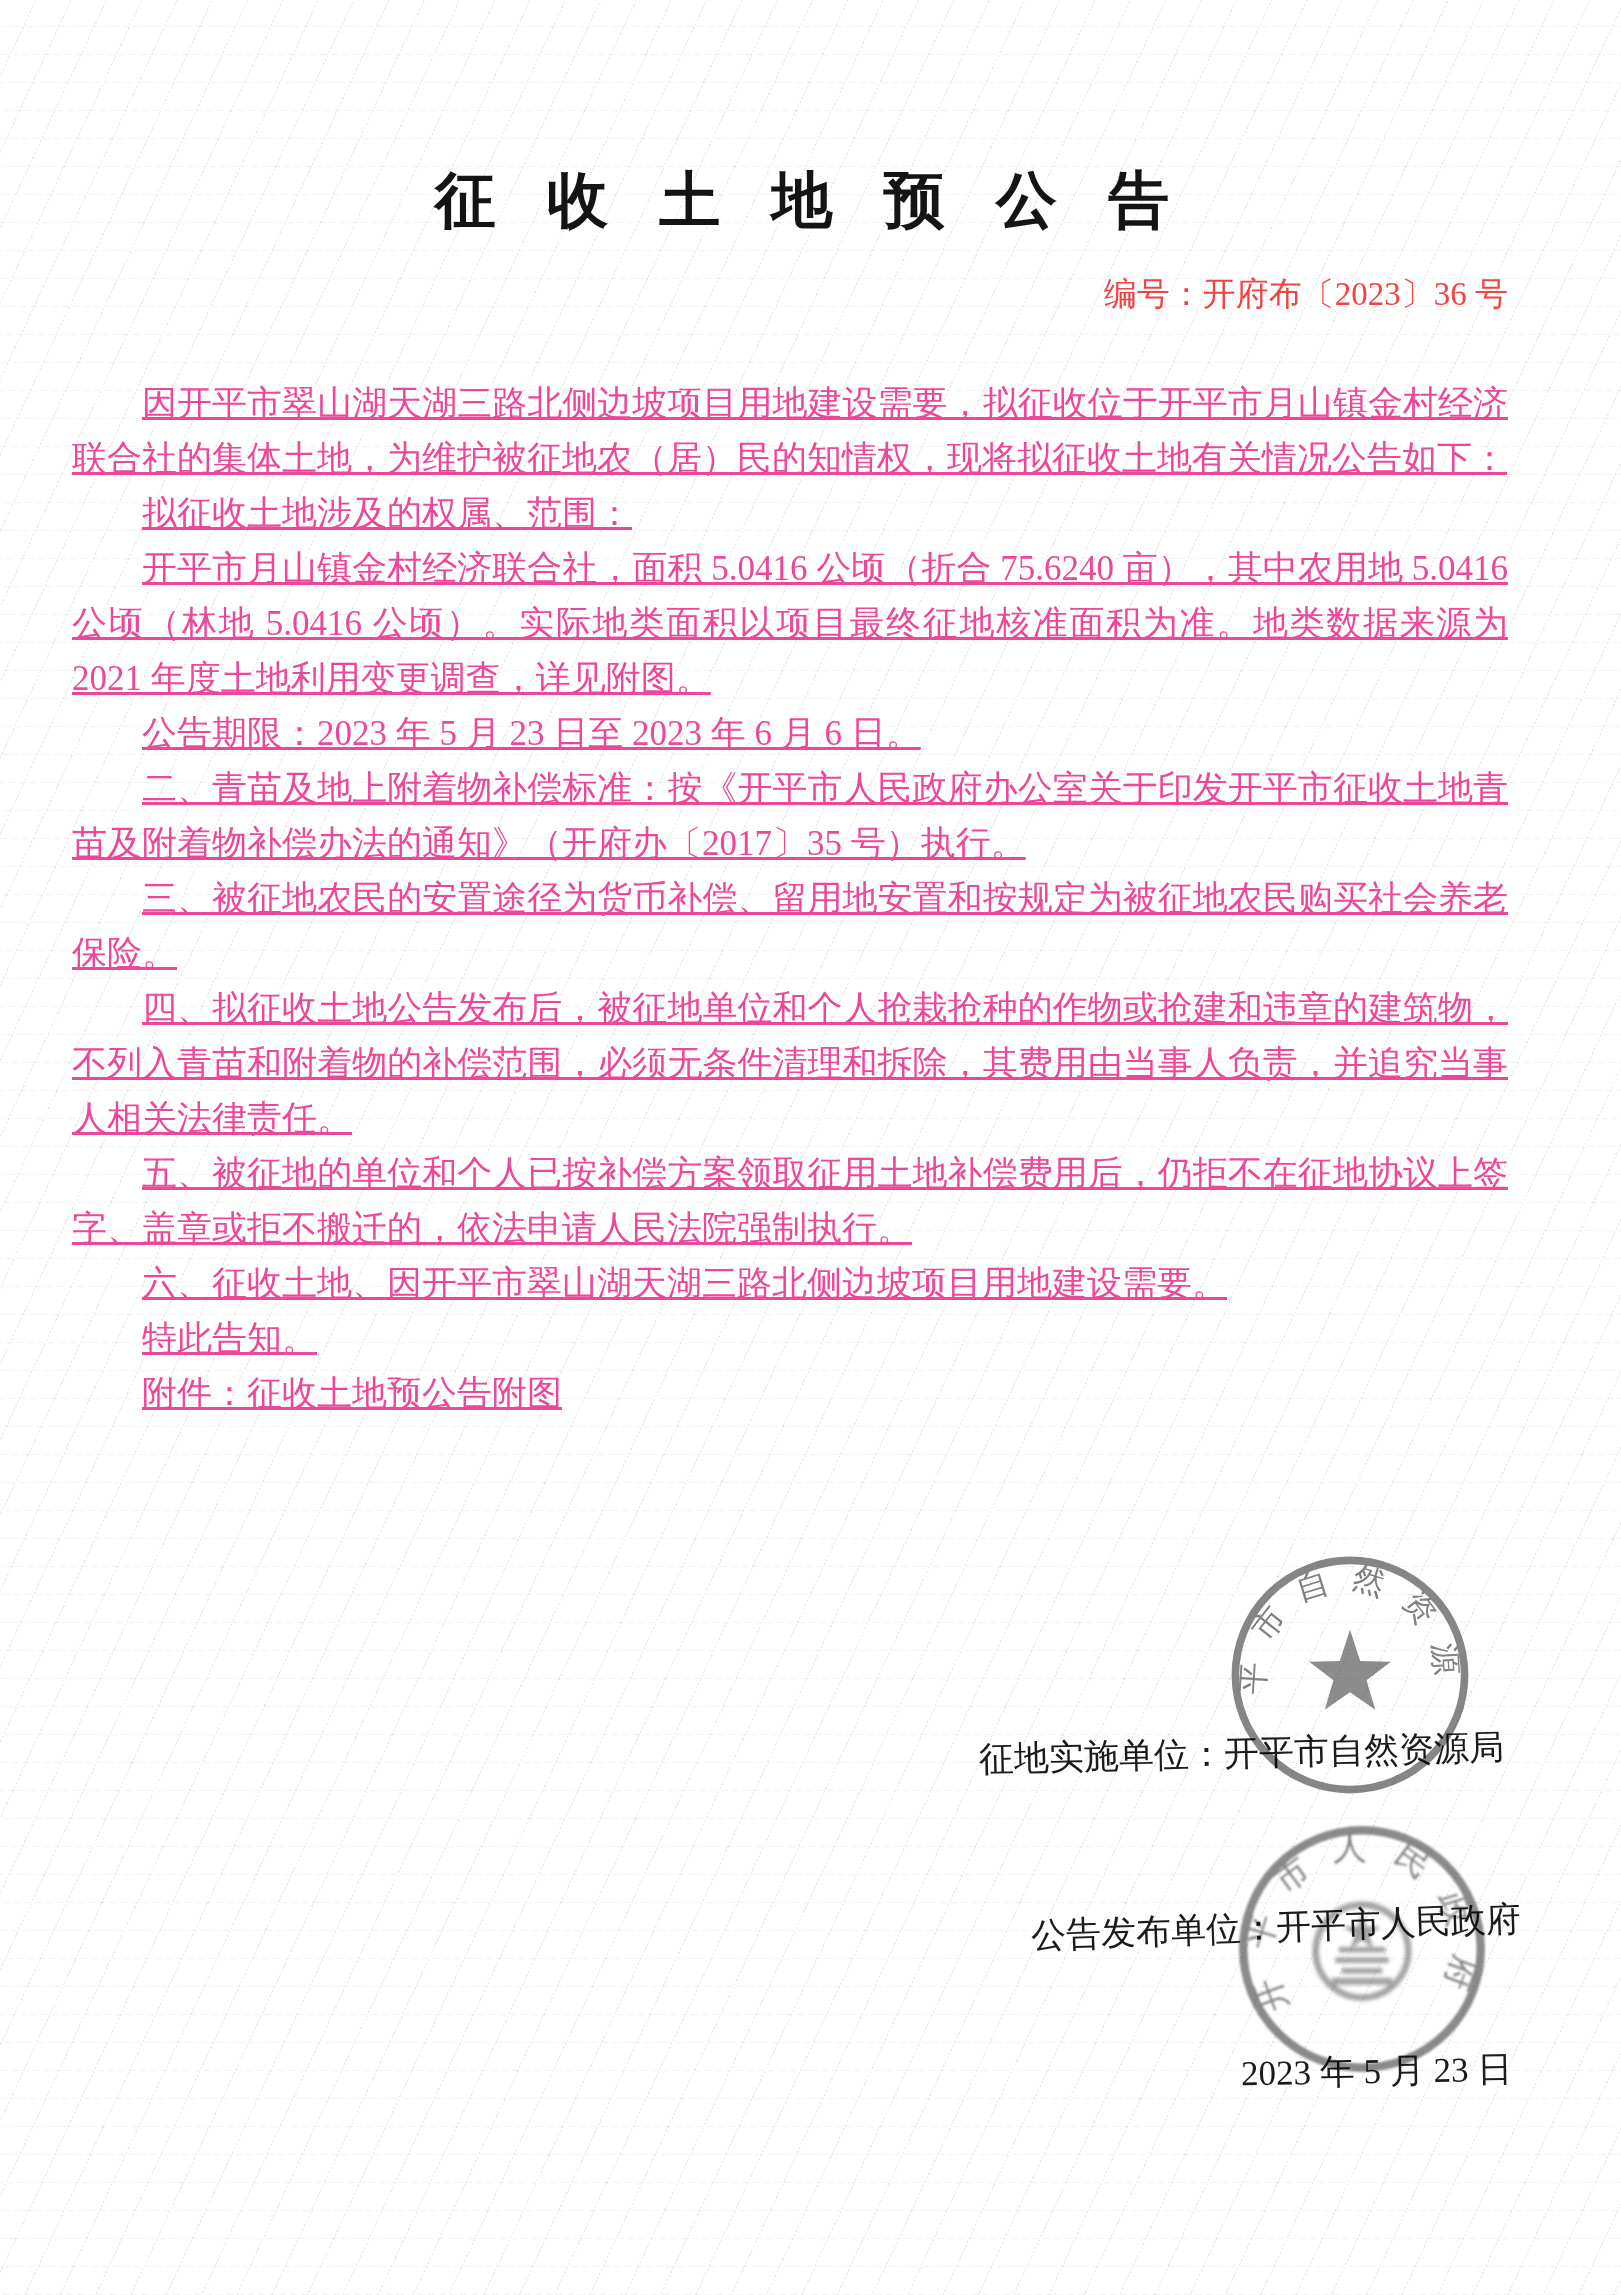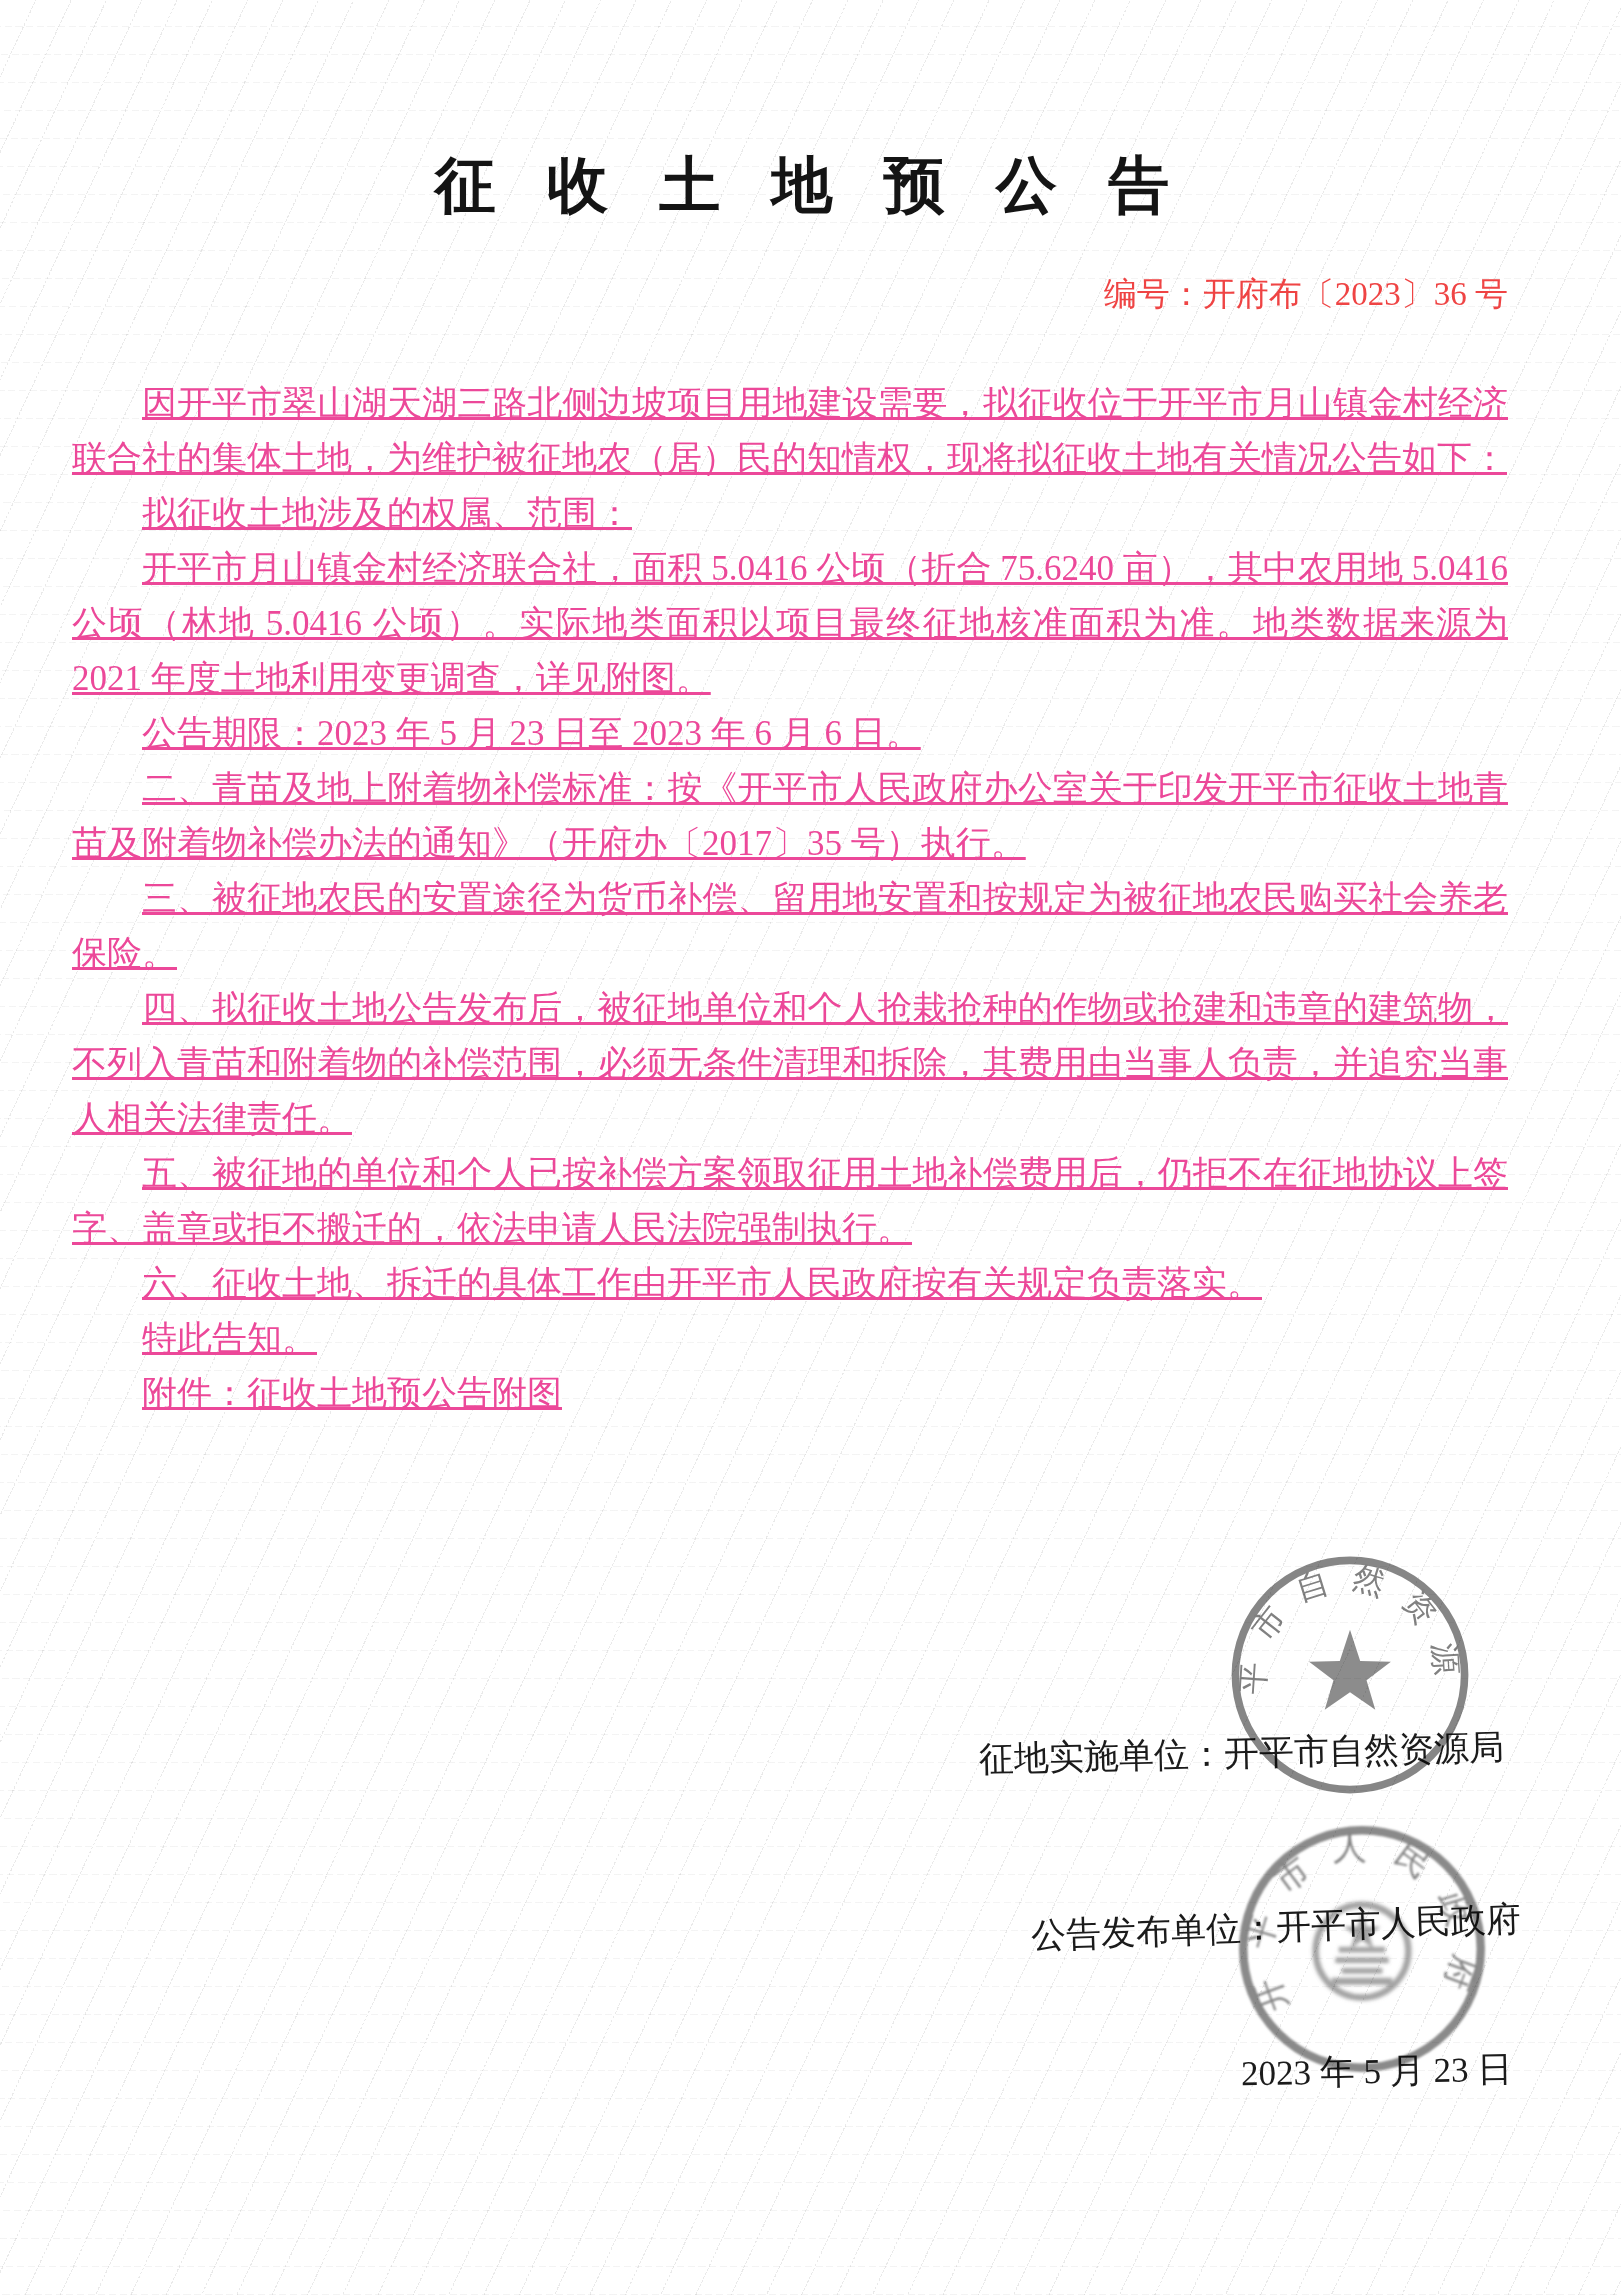--- a/index.html
+++ b/index.html
@@ -15,21 +15,21 @@
   .page::before{
     content:"";
     position:absolute;inset:0;
     background-image:
       repeating-linear-gradient(25deg, #ffffff 0 1.5px, rgba(255,255,255,0) 1.5px 4.5px),
       repeating-linear-gradient(115deg, rgba(45,45,45,0.10) 0 1px, rgba(0,0,0,0) 1px 32px),
       repeating-linear-gradient(0deg, rgba(45,45,45,0.055) 0 0.9px, rgba(0,0,0,0) 0.9px 28px);
     pointer-events:none;
   }
   .title{
-    position:absolute;top:145px;left:0;width:100%;
+    position:absolute;top:160px;left:0;width:100%;
     text-align:center;
     font-size:61px;font-weight:bold;
     letter-spacing:18px;
     color:#141414;
     white-space:nowrap;
   }
   .doc-number{
     position:absolute;top:272px;right:114px;
     font-size:33px;color:#ef4444;
     white-space:nowrap;
@@ -69,21 +69,21 @@
 
   <div class="body-text">
     <p>因开平市翠山湖天湖三路北侧边坡项目用地建设需要，拟征收位于开平市月山镇金村经济联合社的集体土地，为维护被征地农（居）民的知情权，现将拟征收土地有关情况公告如下：</p>
     <p>拟征收土地涉及的权属、范围：</p>
     <p>开平市月山镇金村经济联合社，面积 5.0416 公顷（折合 75.6240 亩），其中农用地 5.0416 公顷（林地 5.0416 公顷）。实际地类面积以项目最终征地核准面积为准。地类数据来源为 2021 年度土地利用变更调查，详见附图。</p>
     <p>公告期限：2023 年 5 月 23 日至 2023 年 6 月 6 日。</p>
     <p>二、青苗及地上附着物补偿标准：按《开平市人民政府办公室关于印发开平市征收土地青苗及附着物补偿办法的通知》（开府办〔2017〕35 号）执行。</p>
     <p>三、被征地农民的安置途径为货币补偿、留用地安置和按规定为被征地农民购买社会养老保险。</p>
     <p>四、拟征收土地公告发布后，被征地单位和个人抢栽抢种的作物或抢建和违章的建筑物，不列入青苗和附着物的补偿范围，必须无条件清理和拆除，其费用由当事人负责，并追究当事人相关法律责任。</p>
     <p>五、被征地的单位和个人已按补偿方案领取征用土地补偿费用后，仍拒不在征地协议上签字、盖章或拒不搬迁的，依法申请人民法院强制执行。</p>
-    <p>六、征收土地、拆迁的具体工作由开平市人民政府按有关规定负责落实。</p>
+    <p>六、征收土地、因开平市翠山湖天湖三路北侧边坡项目用地建设需要。</p>
     <p>特此告知。</p>
     <p>附件：征收土地预公告附图</p>
   </div>
 
   <div class="sign-line sign-implement">征地实施单位：开平市自然资源局</div>
   <div class="sign-line sign-publish">公告发布单位：开平市人民政府</div>
   <div class="sign-line sign-date">2023 年 5 月 23 日</div>
 
   <div class="seal seal-resources">
     <svg viewBox="0 0 360 360" xmlns="http://www.w3.org/2000/svg">

